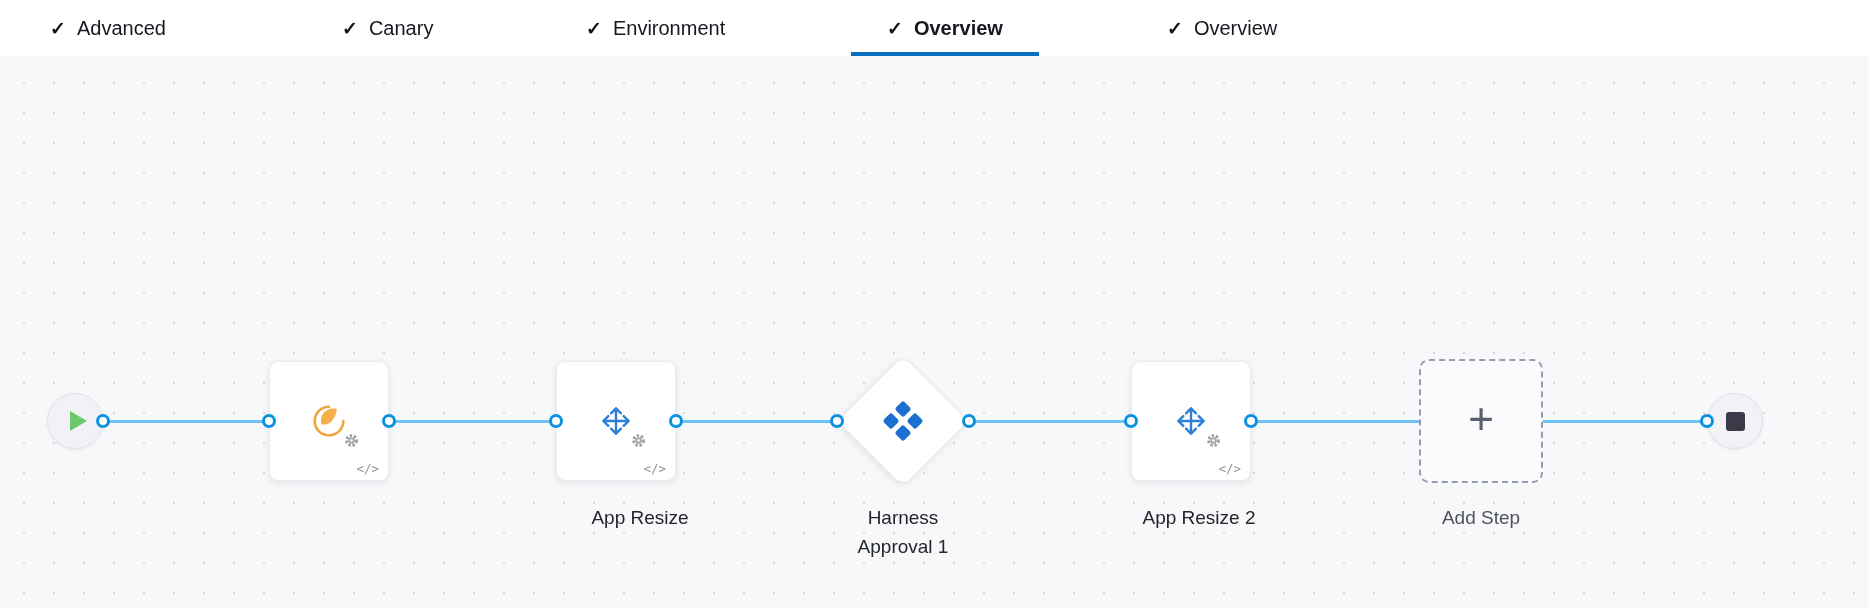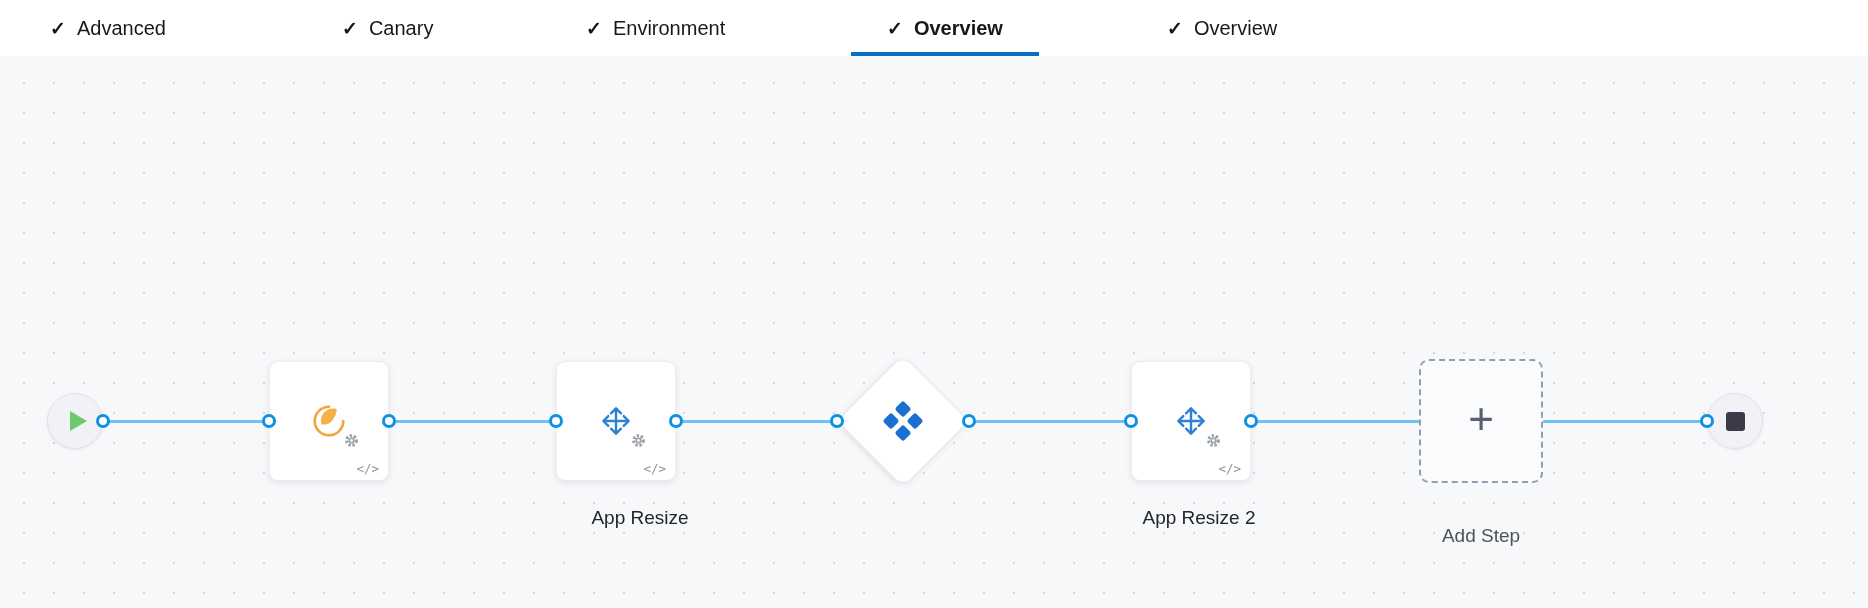--- a/index.html
+++ b/index.html
@@ -171,17 +171,18 @@
     <div class="dot" style="left:382px;  top:358px;"></div>
     <div class="dot" style="left:549px;  top:358px;"></div>
     <div class="dot" style="left:669px;  top:358px;"></div>
     <div class="dot" style="left:830px;  top:358px;"></div>
     <div class="dot" style="left:962px;  top:358px;"></div>
     <div class="dot" style="left:1124px; top:358px;"></div>
     <div class="dot" style="left:1244px; top:358px;"></div>
     <div class="dot" style="left:1700px; top:358px;"></div>
 
     <div class="node-label" style="left:580px;">App Resize</div>
+    <div class="node-label" style="left:843px;">Harness Approval 1</div>
     <div class="node-label" style="left:1131px;margin-left:8px;">App Resize 2</div>
-    <div class="node-label muted" style="left:1421px;margin-top:18px;">Add Step</div>
+    <div class="node-label muted" style="left:1421px;">Add Step</div>
 
   </div>
 </div>
 
 </body></html>

